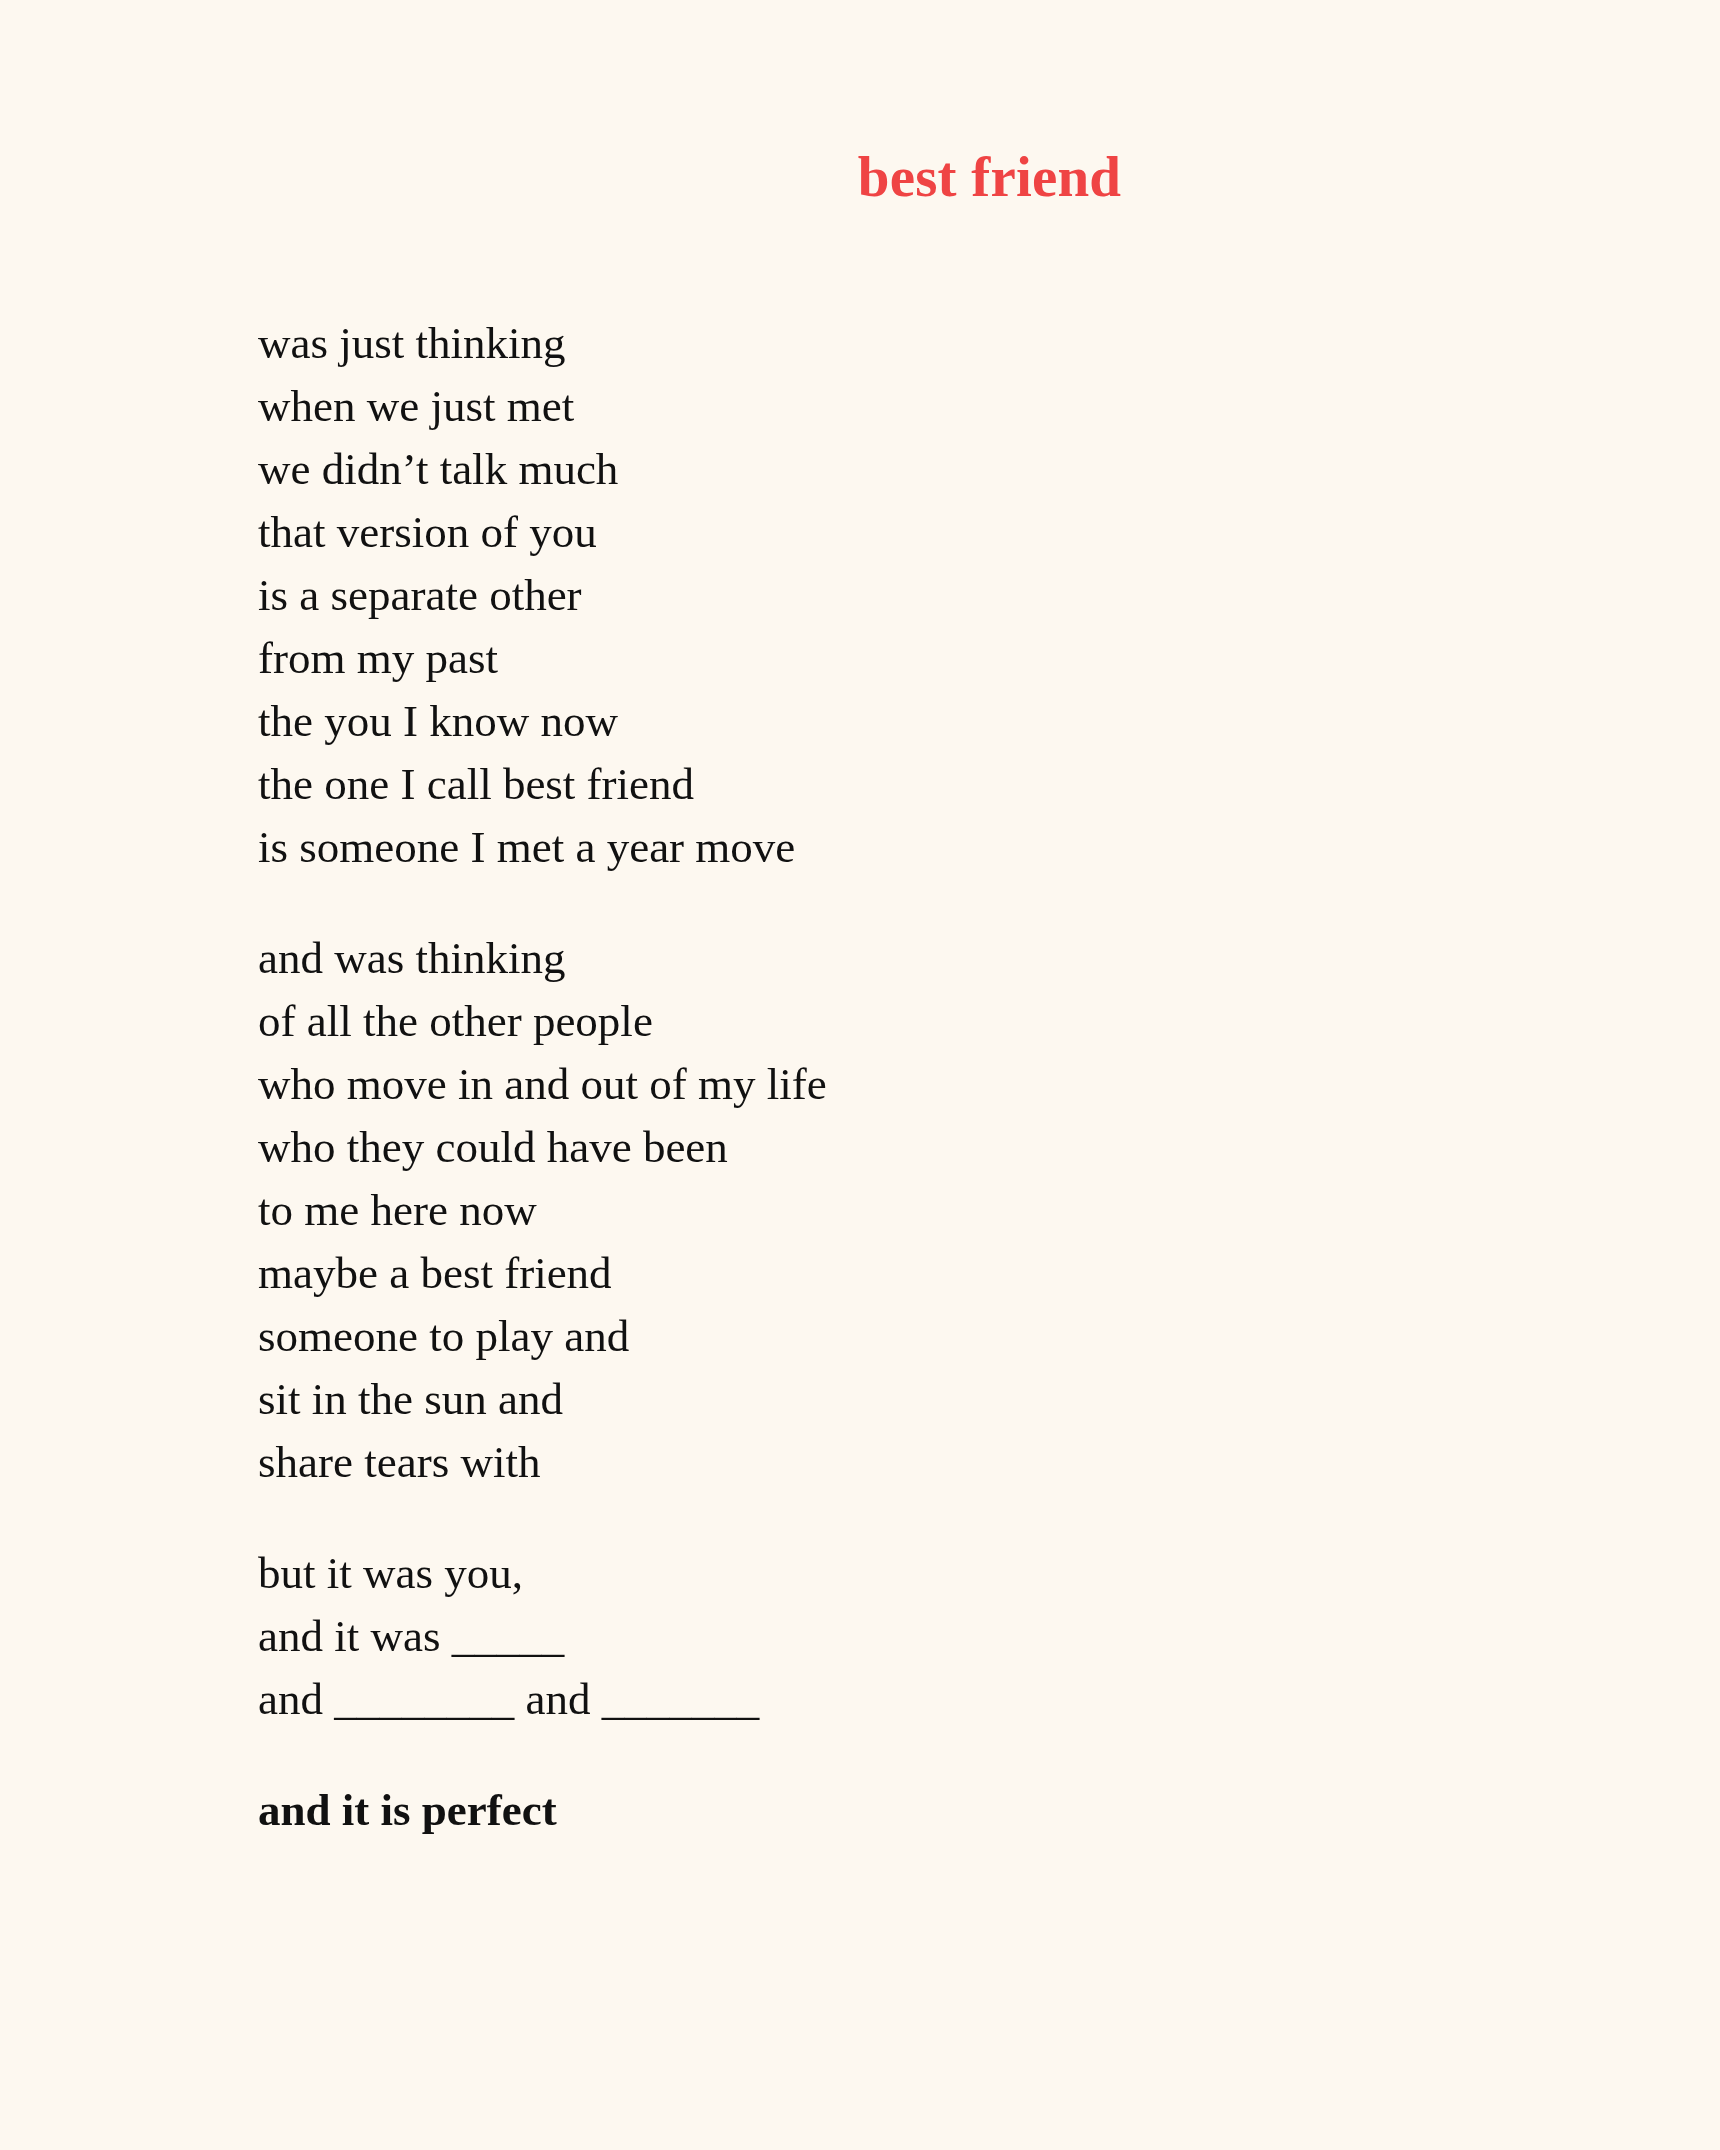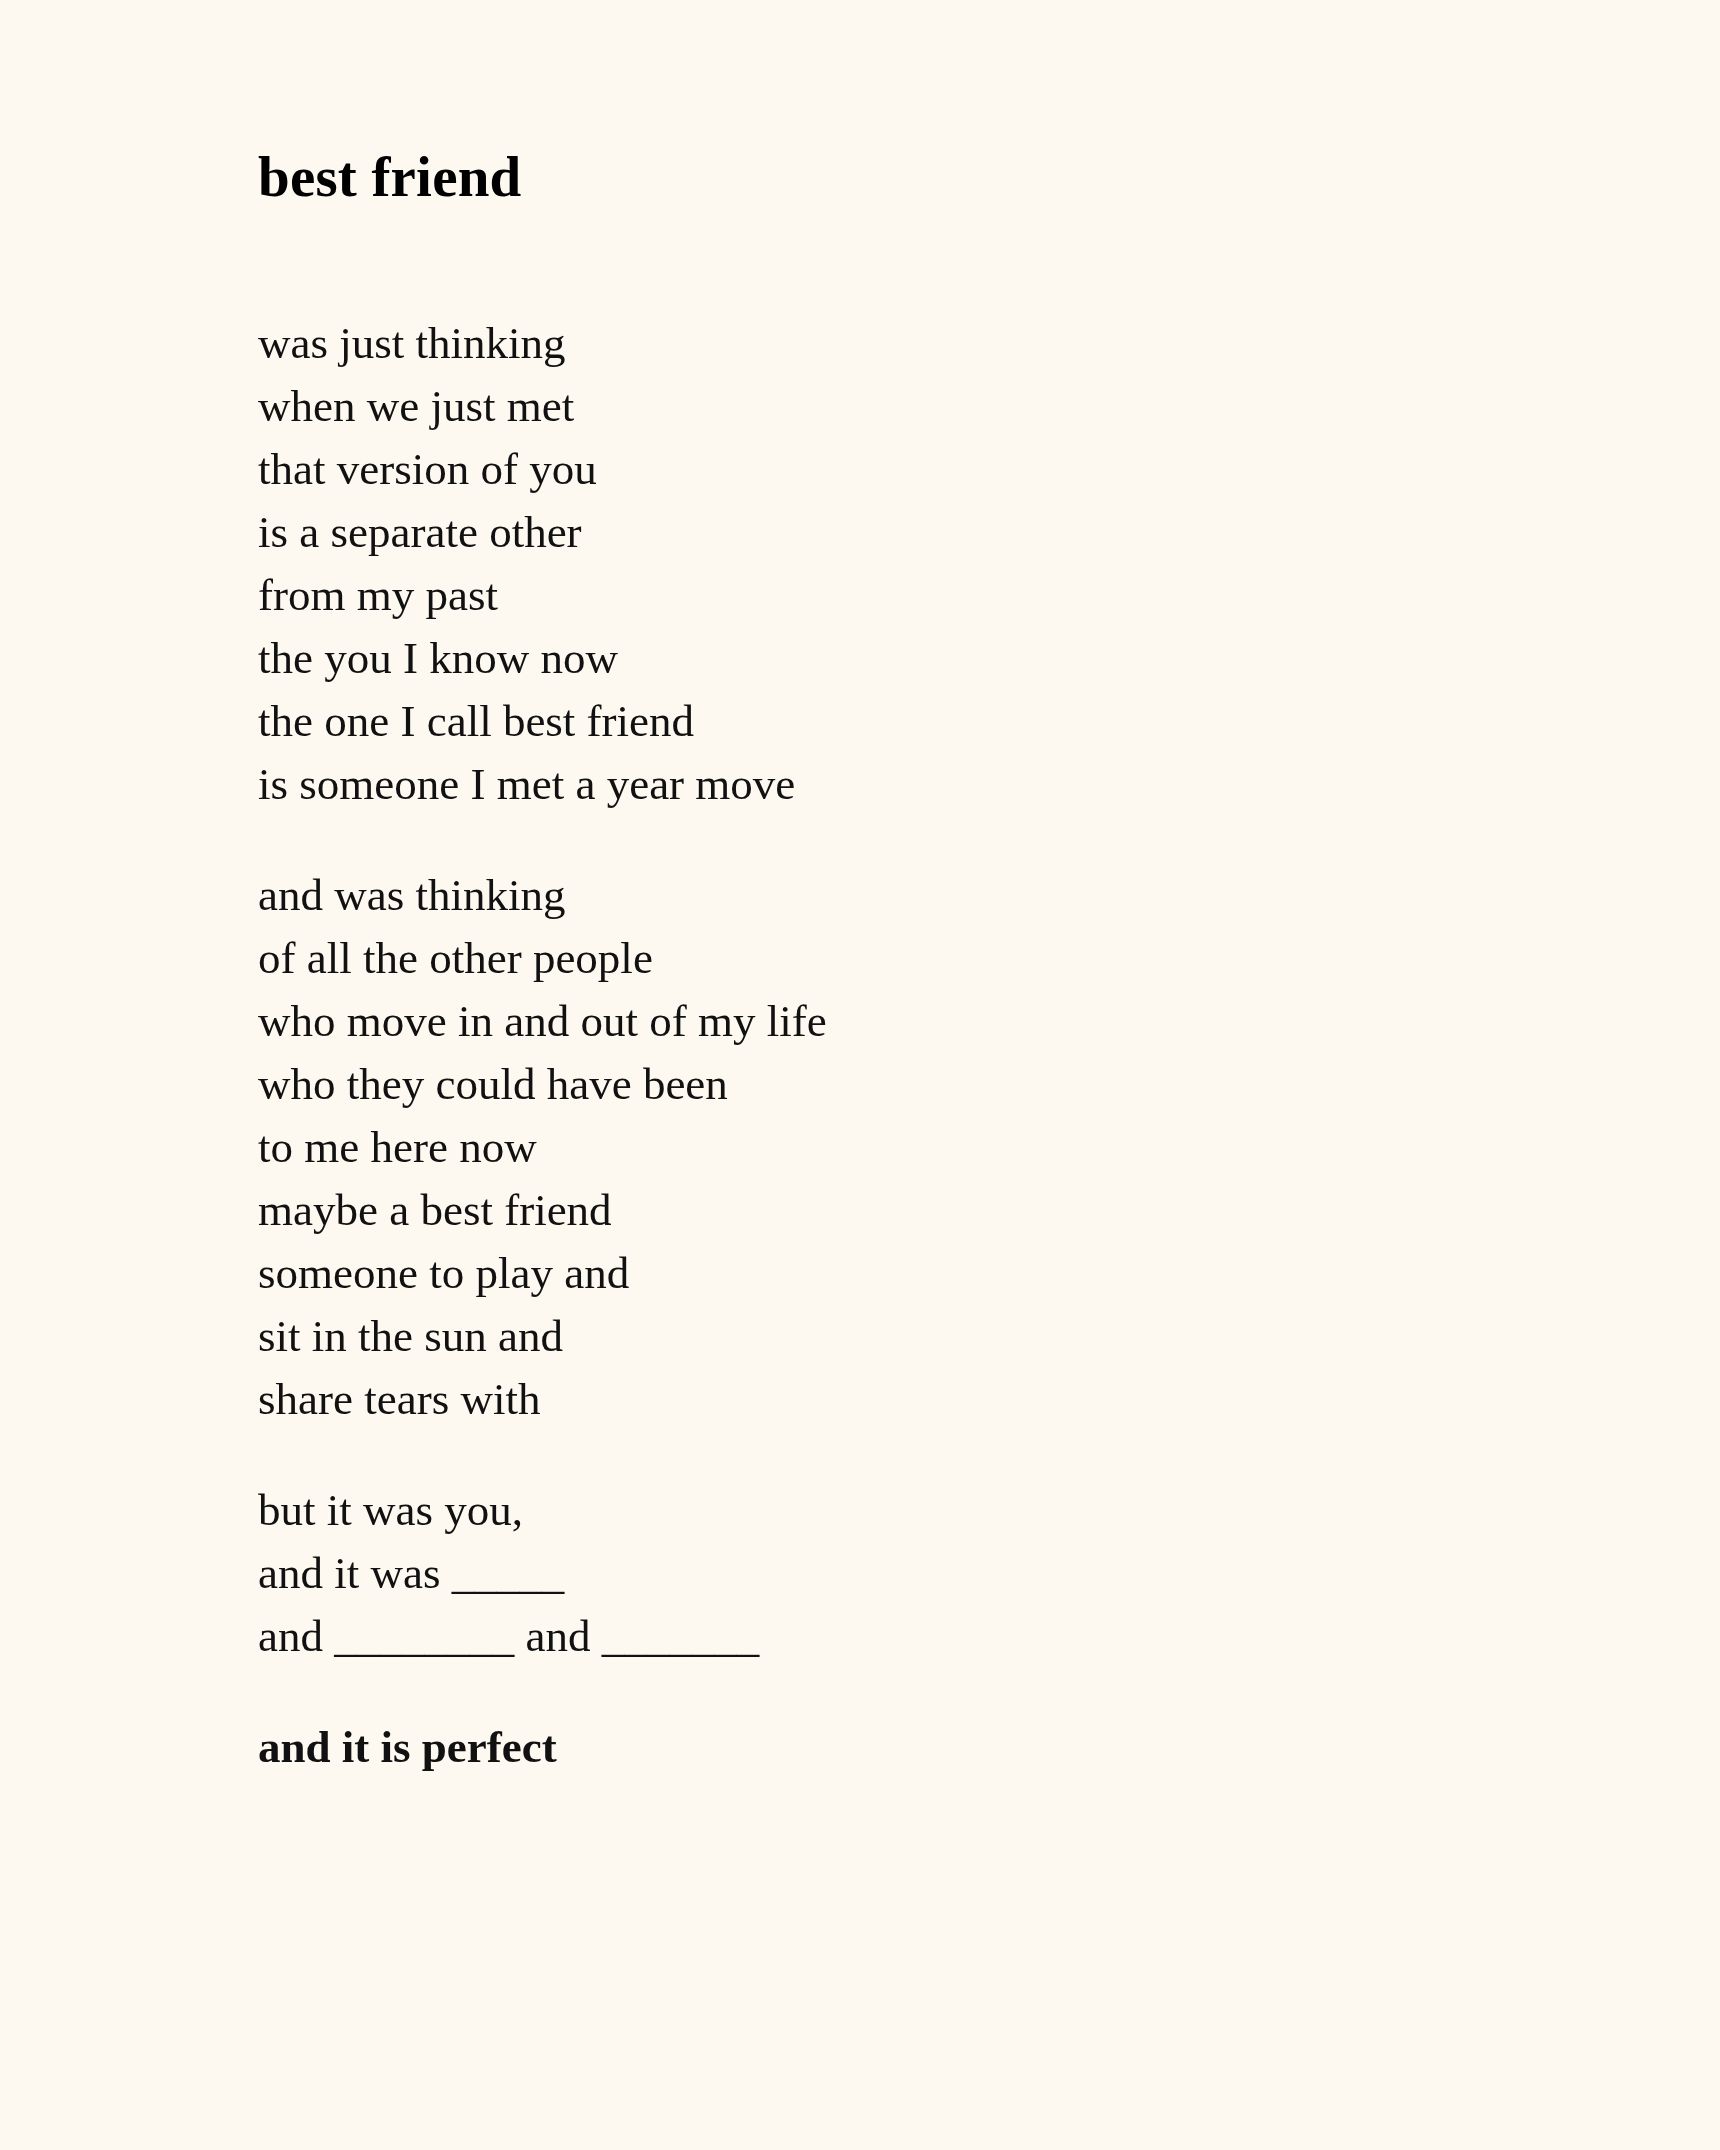--- a/index.html
+++ b/index.html
@@ -23,21 +23,22 @@
     padding-left: 258px;
     padding-top: 146px;
   }
   .poem-title {
     font-family: "Liberation Serif", serif;
     font-weight: bold;
     font-size: 57px;
     line-height: 1.1;
     letter-spacing: 0.2px;
     margin: 0 0 0 0;
-    color: #000000;
+    color: #ef4444;
+    text-align: center;
   }
   .poem-body {
     margin-top: 103px;
   }
   .stanza {
     margin: 8px 0 48px 0;
   }
   .stanza:last-child {
     margin-bottom: 0;
     font-weight: bold;
@@ -54,20 +55,21 @@
 
 <div class="page">
 
   <h1 class="poem-title">best friend</h1>
 
   <div class="poem-body">
 
     <div class="stanza">
       <div class="line">was just thinking</div>
       <div class="line">when we just met</div>
+      <div class="line">we didn’t talk much</div>
       <div class="line">that version of you</div>
       <div class="line">is a separate other</div>
       <div class="line">from my past</div>
       <div class="line">the you I know now</div>
       <div class="line">the one I call best friend</div>
       <div class="line">is someone I met a year move</div>
     </div>
 
     <div class="stanza">
       <div class="line">and was thinking</div>

